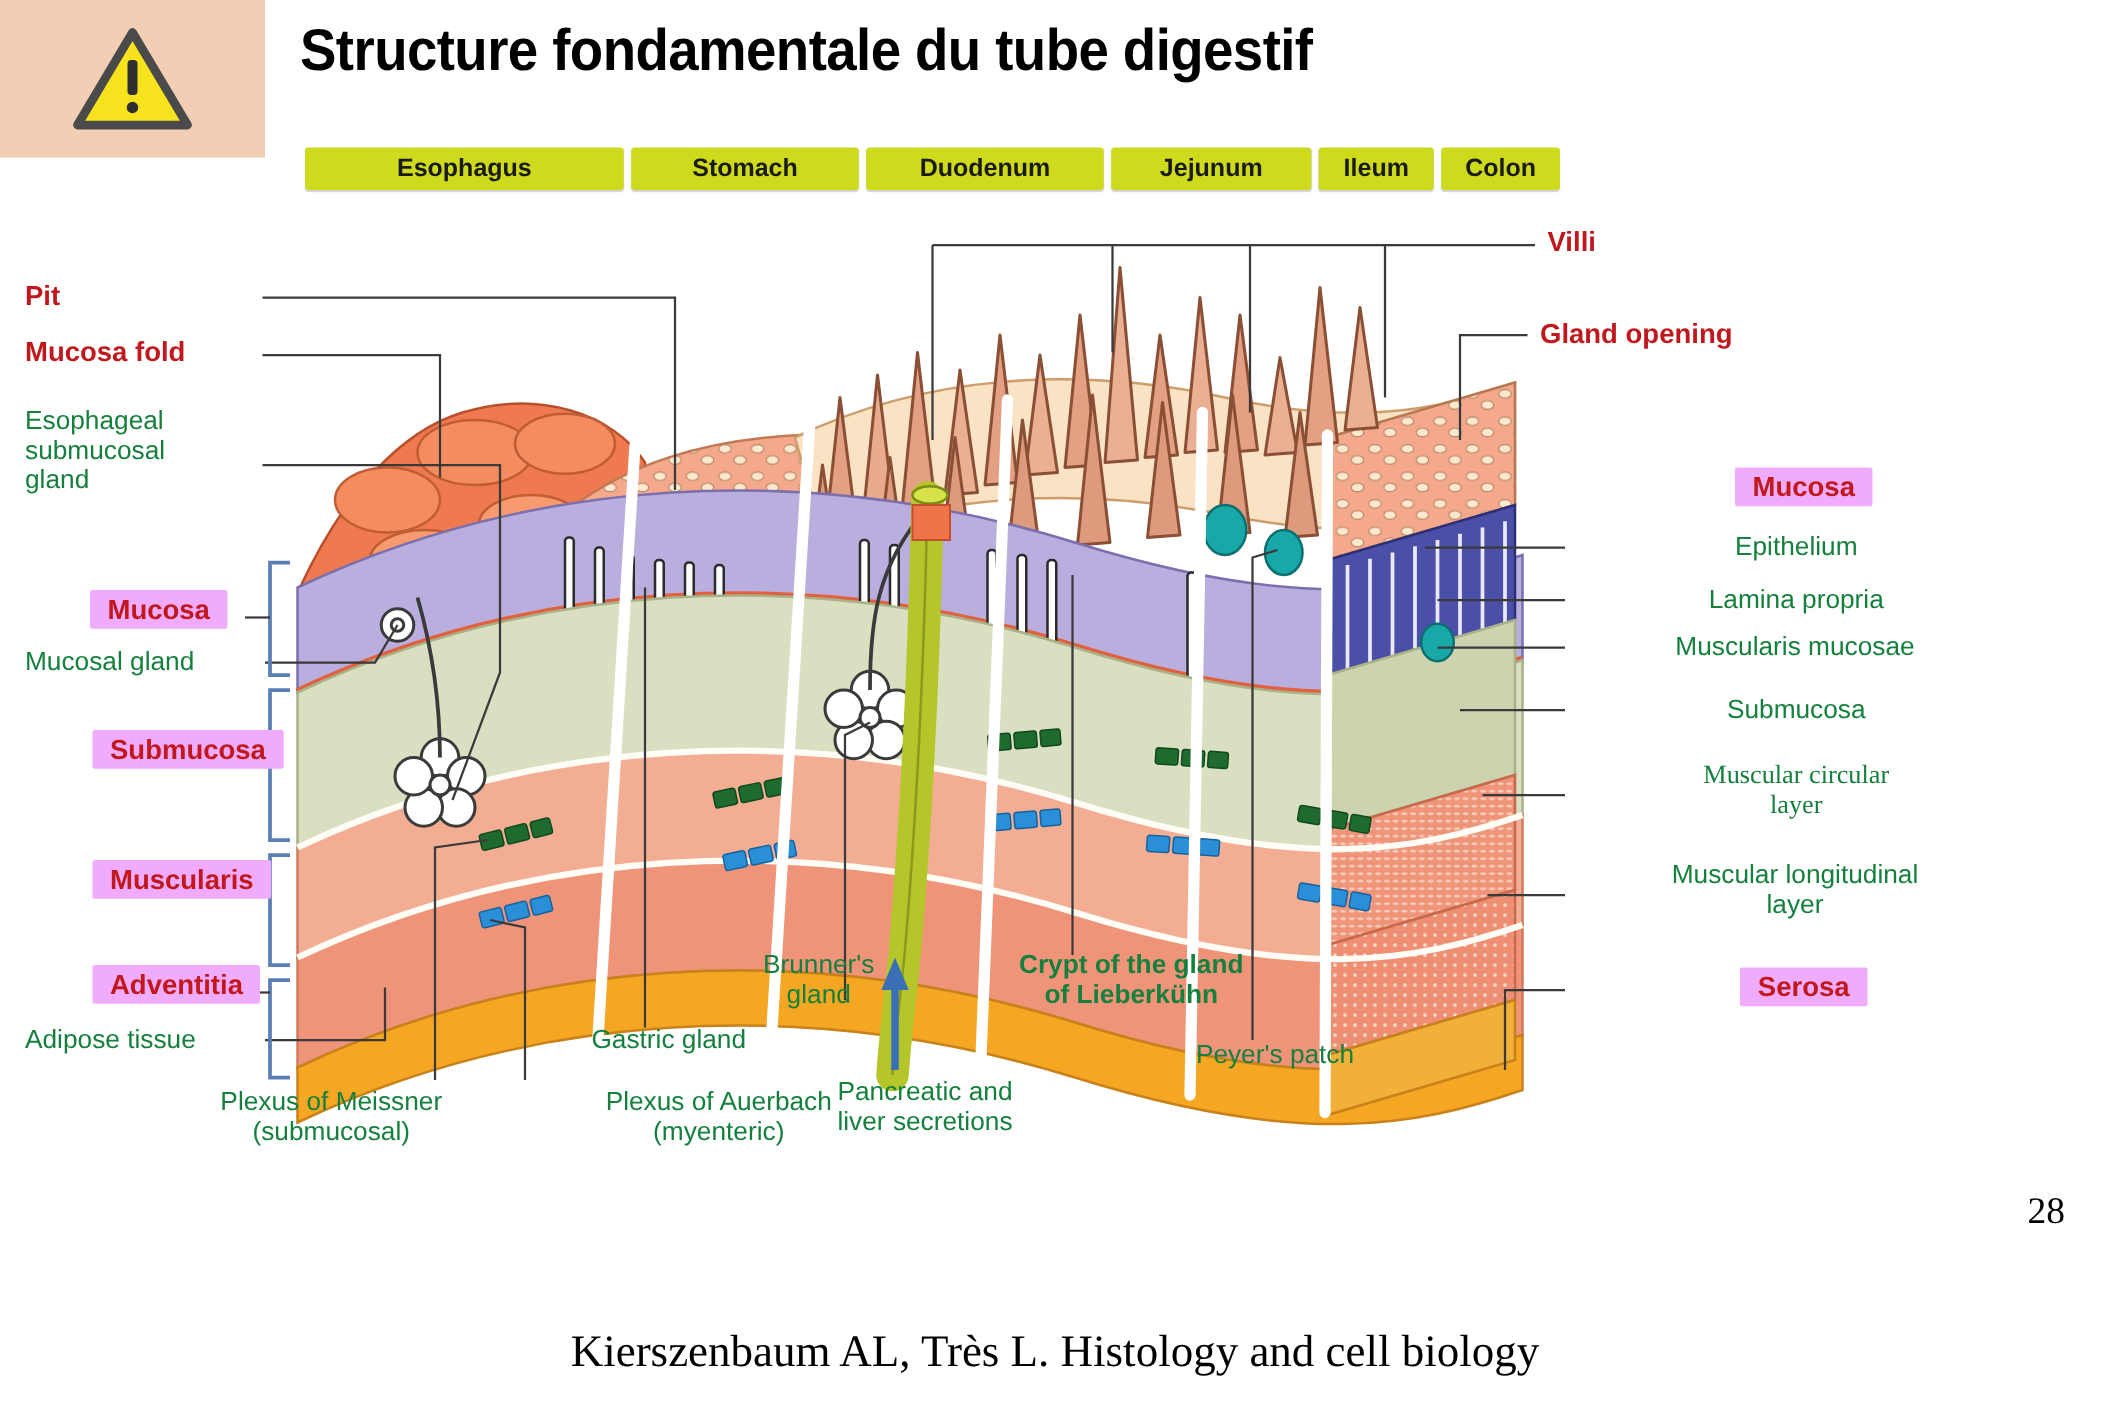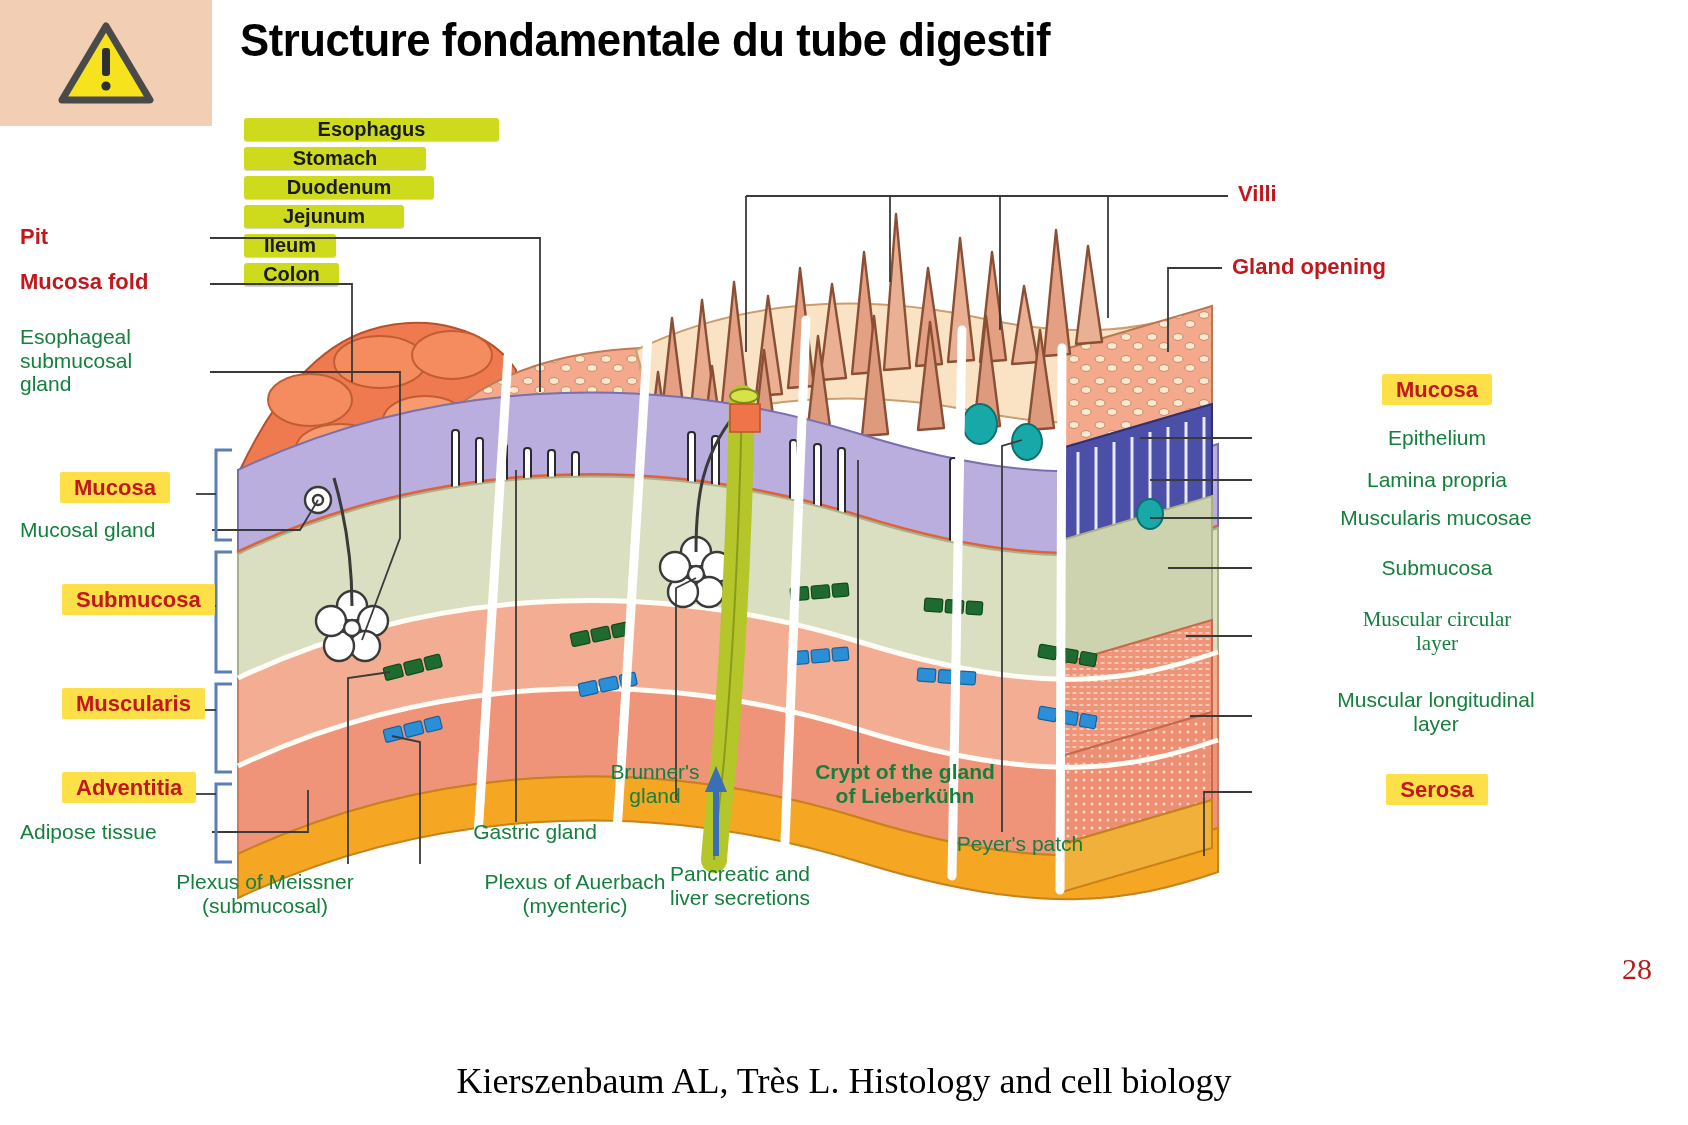--- a/index.html
+++ b/index.html
@@ -17,46 +17,46 @@
   
   #page-title{
     left:240px;top:12px;width:1100px;
     font-size:47px;font-weight:bold;color:#000;
     font-stretch:condensed;letter-spacing:-0.5px;
     transform:scaleX(0.93);transform-origin:left top;
     white-space:nowrap;
   }
 
   
-  #segment-tabs{left:244px;top:118px;height:34px;display:flex;gap:6px;align-items:stretch;flex-direction:column;}
+  #segment-tabs{left:244px;top:118px;height:34px;display:flex;gap:6px;align-items:stretch;}
   .seg-tab{
     background:#cddb1c;color:#1a1a1a;font-size:20px;font-weight:bold;
     display:flex;align-items:center;justify-content:center;
     border-radius:3px;box-shadow:0 1px 1px rgba(0,0,0,.18);
     font-stretch:condensed;
   }
 
   
   .lbl{font-size:21px;color:#15803d;line-height:1.12;white-space:pre-line;}
   .lbl-red{color:#c0181c;font-weight:bold;font-size:22px;line-height:1.12;white-space:pre-line;}
-  .lbl-red.boxed{background:#fde047;padding:3px 14px;border-radius:2px;}
+  .lbl-red.boxed{background:#f0abfc;padding:3px 14px;border-radius:2px;margin-left:12px;}
   .ctr{text-align:center;}
   .rgt{}
 
   
   #diagram{left:0;top:0;}
 
   
   #citation{
     left:0;top:1060px;width:1688px;text-align:center;
     font-family:"Liberation Serif", serif;font-size:36px;color:#000;
   }
   #page-number{
     right:36px;top:952px;font-family:"Liberation Serif", serif;
-    font-size:30px;color:#b91c1c;
+    font-size:30px;color:#000000;
   }
 </style>
 </head>
 <body>
 
 <div class="abs" id="warning-badge">
   <svg width="96" height="86" viewBox="0 0 96 86">
     <polygon points="48,6 92,80 4,80" fill="#f7e21e" stroke="#4a4a4a" stroke-width="7" stroke-linejoin="round"></polygon>
     <rect x="44" y="28" width="8" height="28" rx="3" fill="#2f2f2f"></rect>
     <circle cx="48" cy="66" r="4.6" fill="#2f2f2f"></circle>

